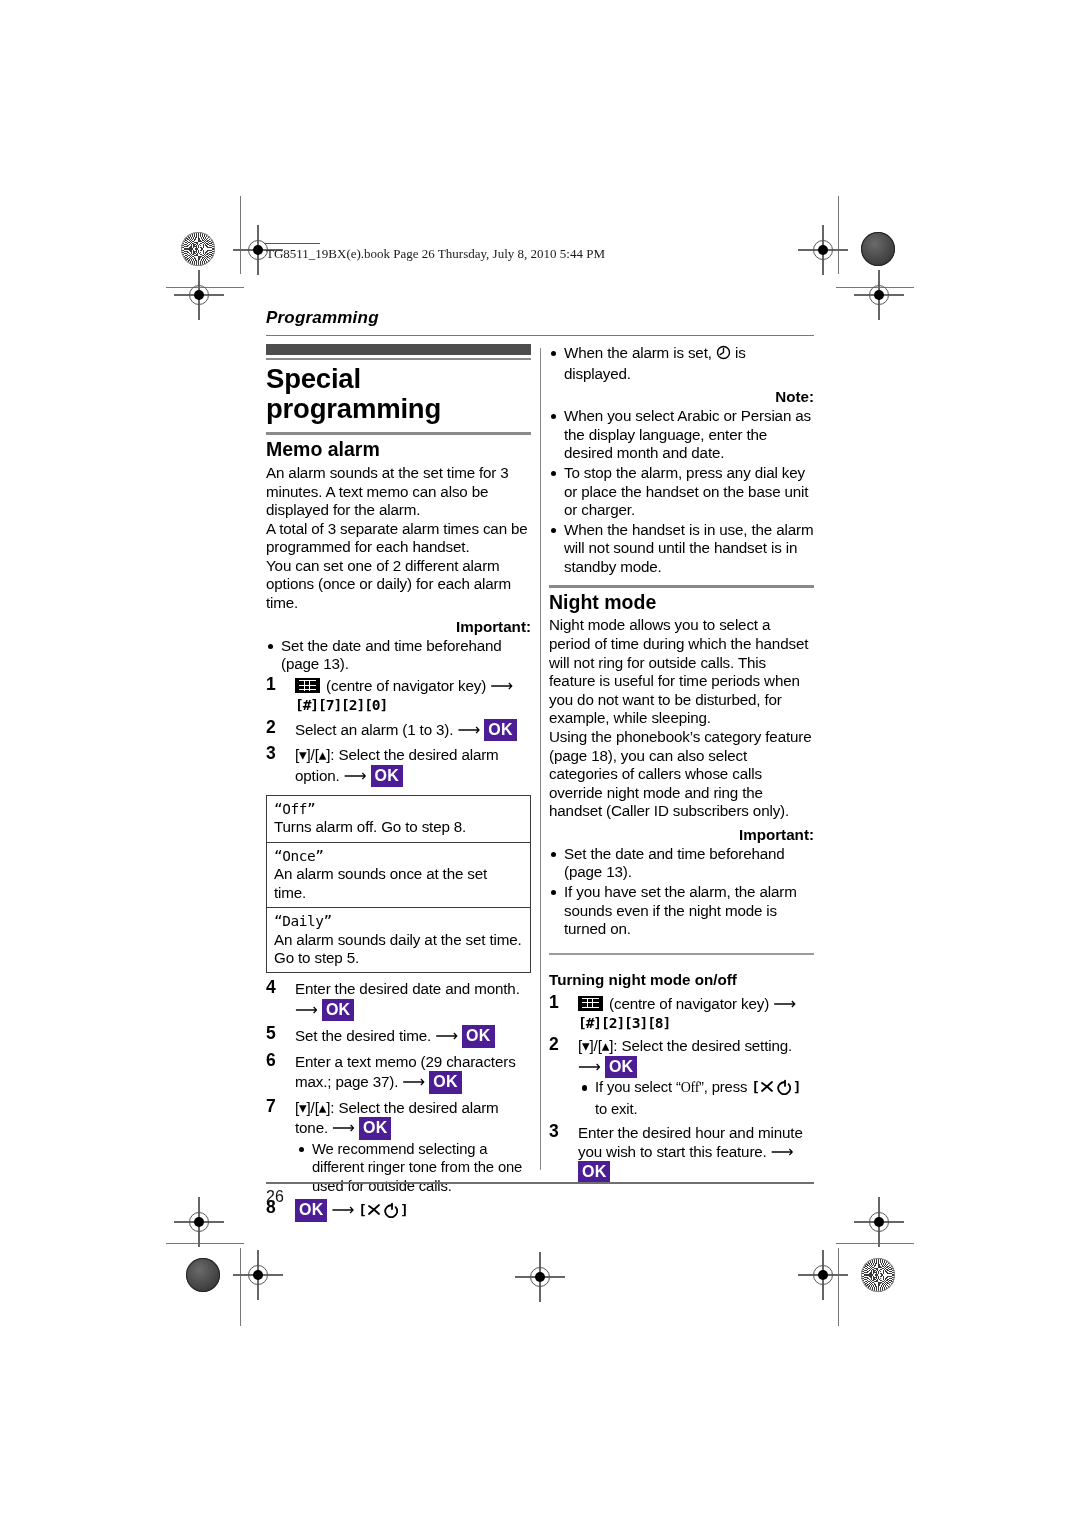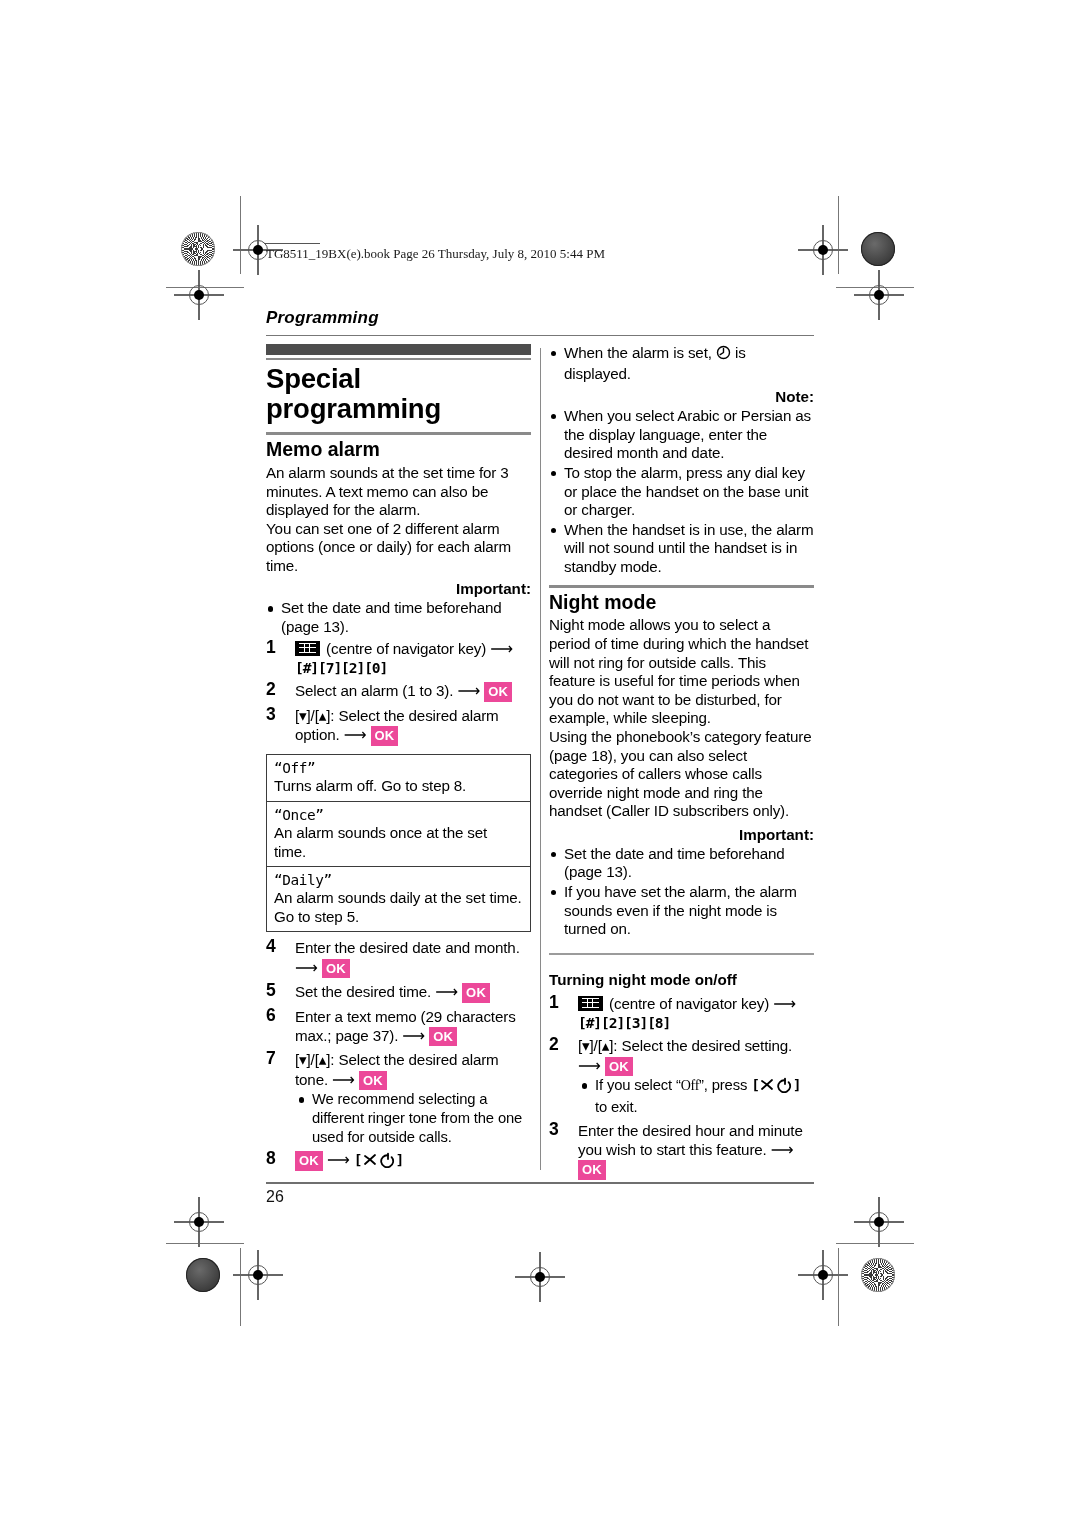--- a/index.html
+++ b/index.html
@@ -127,22 +127,22 @@
   .nav-key .g {
     position: absolute; left: 4px; top: 2.2px; width: 17px; height: 10.6px;
     background:
       linear-gradient(#fff,#fff) 0 0 / 100% 1.4px no-repeat,
       linear-gradient(#fff,#fff) 0 4.6px / 100% 1.4px no-repeat,
       linear-gradient(#fff,#fff) 0 9.2px / 100% 1.4px no-repeat,
       linear-gradient(#fff,#fff) 5.2px 0 / 1.4px 100% no-repeat,
       linear-gradient(#fff,#fff) 10.4px 0 / 1.4px 100% no-repeat;
   }
   .ok-key {
-    display: inline-block; background: #ec4899; color: #fff;
-    font-size: 13px; font-weight: bold; line-height: 1;
+    display: inline-block; background: #4c1d95; color: #fff;
+    font-size: 16px; font-weight: bold; line-height: 1;
     padding: 3px 4px 3.5px 4px; vertical-align: 0px; letter-spacing: .2px;
   }
   .keycap { font-family: "DejaVu Sans Mono", monospace; font-size: 14.6px; font-weight: bold; letter-spacing: -1.1px; }
   .mono   { font-family: Liberation Serif, serif; font-size: 14px; letter-spacing: -.3px; }
   .arrow  { font-size: 16px; }
   .clock-ic { display: inline-block; vertical-align: -2px; }
   .phoneoff { display: inline-block; vertical-align: -3px; }
 
   
   table.opts {
@@ -245,20 +245,21 @@
   <div class="col col-left">
 
     <div class="h1-bar"></div>
     <div class="h1-rule"></div>
     <h1 class="title">Special programming</h1>
 
     <div class="h2-rule"></div>
     <h2 class="sec">Memo alarm</h2>
 
     <p class="body">An alarm sounds at the set time for 3 minutes. A text memo can also be displayed for the alarm.</p>
+    <p class="body">A total of 3 separate alarm times can be programmed for each handset.</p>
     <p class="body">You can set one of 2 different alarm options (once or daily) for each alarm time.</p>
 
     <div class="lbl-bold">Important:</div>
     <ul class="bul">
       <li>Set the date and time beforehand (page 13).</li>
     </ul>
 
     <ol class="steps">
       <li>
         <span class="num">1</span>

